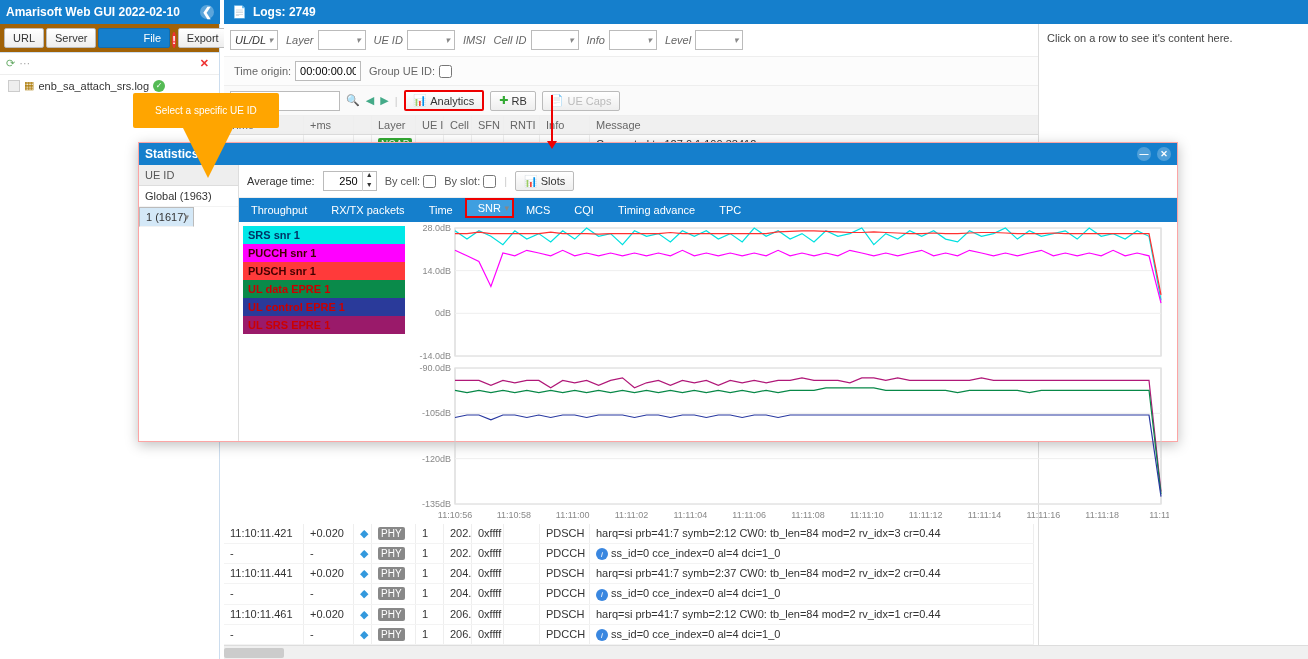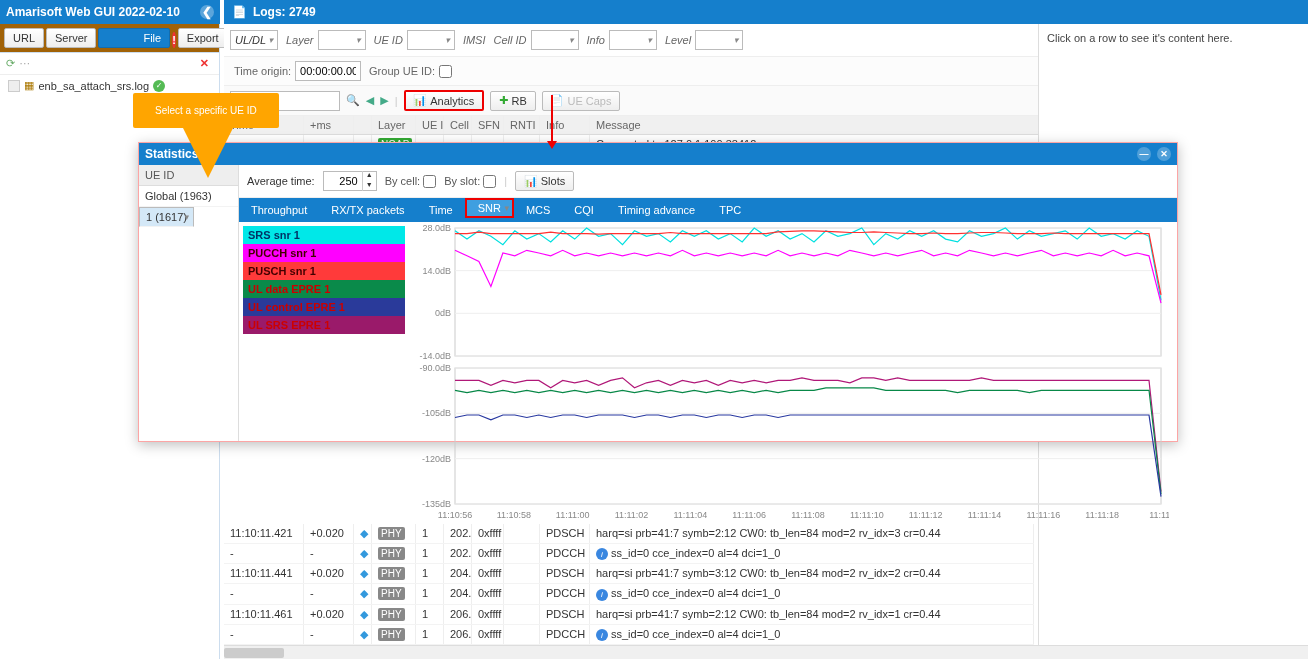--- a/index.html
+++ b/index.html
@@ -249,21 +249,21 @@
       <div class="log-row">
         <div class="c-time">11:10:11.441</div>
         <div class="c-delta">+0.020</div>
         <div class="c-dir" style="color:#39d;">◆</div>
         <div class="c-layer"><span class="lay-phy">PHY</span></div>
         <div class="c-ueid">1</div>
         <div class="c-cell">204.0</div>
         <div class="c-sfn">0xffff</div>
         <div class="c-rnti"></div>
         <div class="c-info">PDSCH</div>
-        <div class="c-msg">harq=si prb=41:7 symb=3:12 CW0: tb_len=84 mod=2 rv_idx=2 cr=0.44</div>
+        <div class="c-msg">harq=si prb=41:7 symb=2:37 CW0: tb_len=84 mod=2 rv_idx=2 cr=0.44</div>
       </div>
       <div class="log-row">
         <div class="c-time">-</div>
         <div class="c-delta">-</div>
         <div class="c-dir" style="color:#39d;">◆</div>
         <div class="c-layer"><span class="lay-phy">PHY</span></div>
         <div class="c-ueid">1</div>
         <div class="c-cell">204.0</div>
         <div class="c-sfn">0xffff</div>
         <div class="c-rnti"></div>

